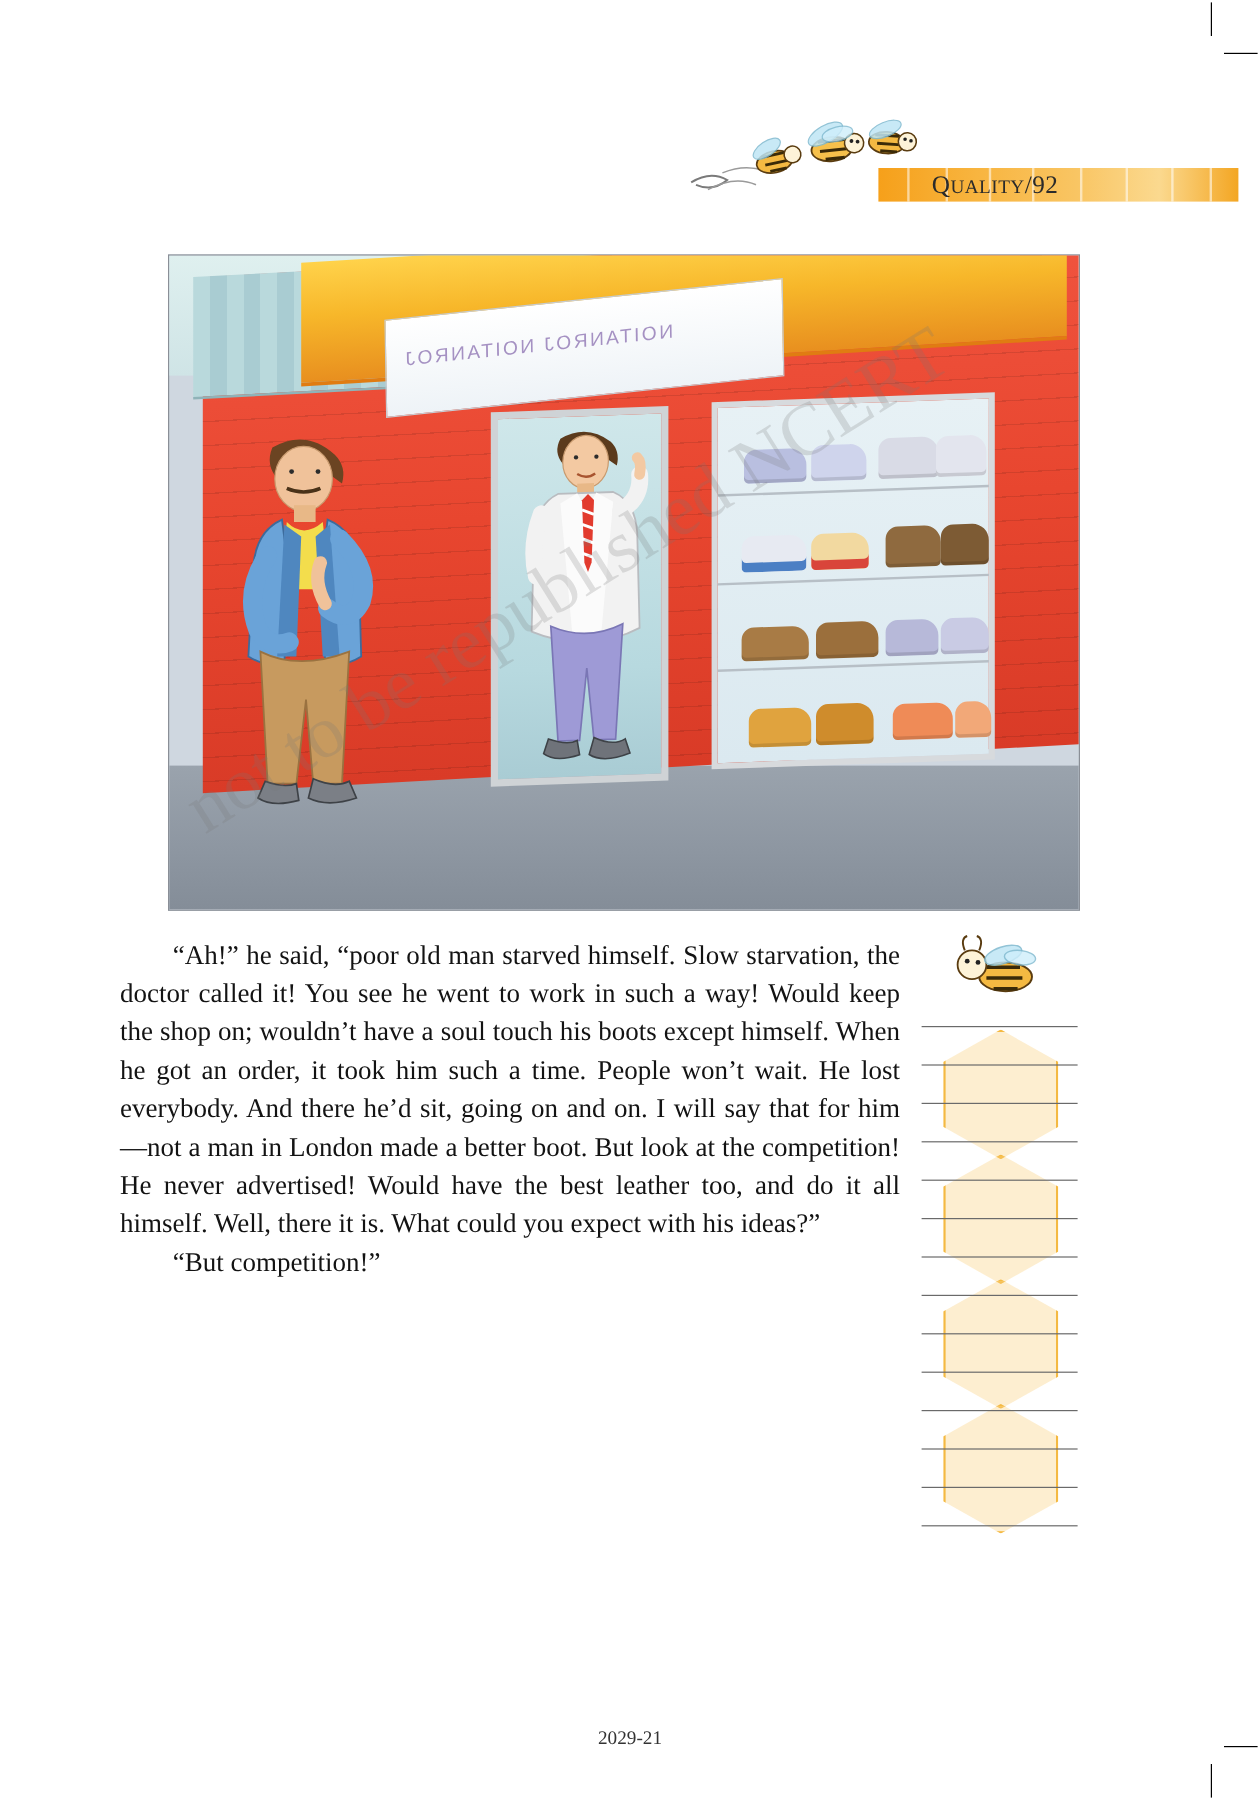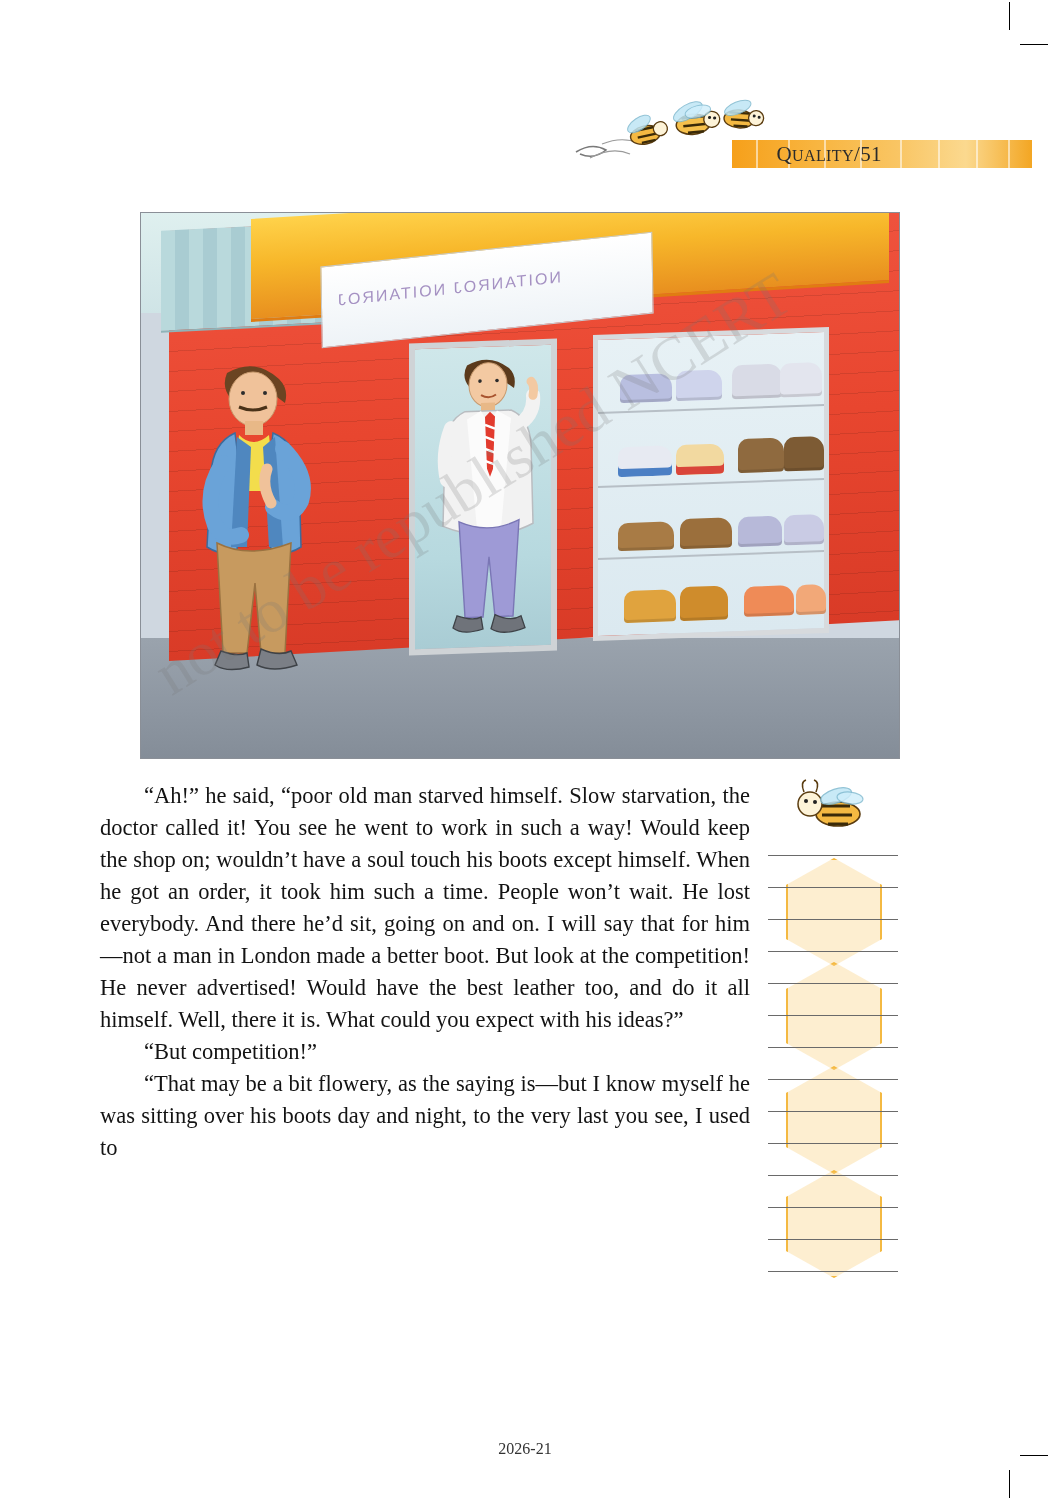--- a/index.html
+++ b/index.html
@@ -285,21 +285,21 @@
     <span class="stripe" style="left:56px"></span>
     <span class="stripe" style="left:92px"></span>
     <span class="stripe" style="left:128px"></span>
     <span class="stripe" style="left:168px"></span>
     <span class="stripe" style="left:206px"></span>
     <span class="stripe" style="left:244px"></span>
     <span class="stripe" style="left:276px"></span>
   </div>
 
   <div class="header-title">
-    <span>Q</span><span class="small-caps" style="text-transform:uppercase;">uality</span><span>/</span><span>51</span>
+    <span>Q</span><span class="small-caps" style="text-transform:uppercase;">uality</span><span>/</span><span>92</span>
   </div>
 </div>
 
 <div class="illustration">
   <div class="ill-sky"></div>
   <div class="ill-ground"></div>
 
   <div class="ill-wall">
     <div class="wall-lines"></div>
   </div>
@@ -394,21 +394,20 @@
     <div class="shoe" style="left:146px; top:252px; width:50px; height:30px; background:#ef8b57;"></div>
     <div class="shoe" style="left:198px; top:252px; width:30px; height:30px; background:#f2a878;"></div>
   </div>
 </div>
 
 <div class="watermark">not to be republished NCERT</div>
 
 <div class="body-col">
   <p>“Ah!” he said, “poor old man starved himself. Slow starvation, the doctor called it! You see he went to work in such a way! Would keep the shop on; wouldn’t have a soul touch his boots except himself. When he got an order, it took him such a time. People won’t wait. He lost everybody. And there he’d sit, going on and on. I will say that for him—not a man in London made a better boot. But look at the competition! He never advertised! Would have the best leather too, and do it all himself. Well, there it is. What could you expect with his ideas?”</p>
   <p>“But competition!”</p>
-  <p>“That may be a bit flowery, as the saying is—but I know myself he was sitting over his boots day and night, to the very last you see, I used to</p>
 </div>
 
 <div class="deco-bee">
   <svg width="86" height="62" viewBox="0 0 86 62">
     <ellipse cx="48" cy="36" rx="22" ry="12" fill="#f4b942" stroke="#5a3c10" stroke-width="1.6"></ellipse>
     <path d="M32 28 h28 M32 37 h30 M38 46 h20" stroke="#3a2a08" stroke-width="3" fill="none"></path>
     <ellipse cx="20" cy="26" rx="12" ry="12" fill="#fdf3d8" stroke="#5a3c10" stroke-width="1.5"></ellipse>
     <circle cx="16" cy="23" r="2" fill="#222"></circle>
       <circle cx="25" cy="24" r="2" fill="#222"></circle>
     <path d="M14 14 q-4 -10 2 -12 M26 14 q4 -10 -2 -12" stroke="#5a3c10" stroke-width="1.6" fill="none"></path>
@@ -432,13 +431,13 @@
   <div class="note-line" style="top:202px;"></div>
   <div class="note-line" style="top:234px;"></div>
   <div class="note-line" style="top:266px;"></div>
   <div class="note-line" style="top:298px;"></div>
   <div class="note-line" style="top:330px;"></div>
   <div class="note-line" style="top:362px;"></div>
   <div class="note-line" style="top:394px;"></div>
   <div class="note-line" style="top:426px;"></div>
 </div>
 
-<div class="footer">2026-21</div>
+<div class="footer">2029-21</div>
 
 </body></html>

